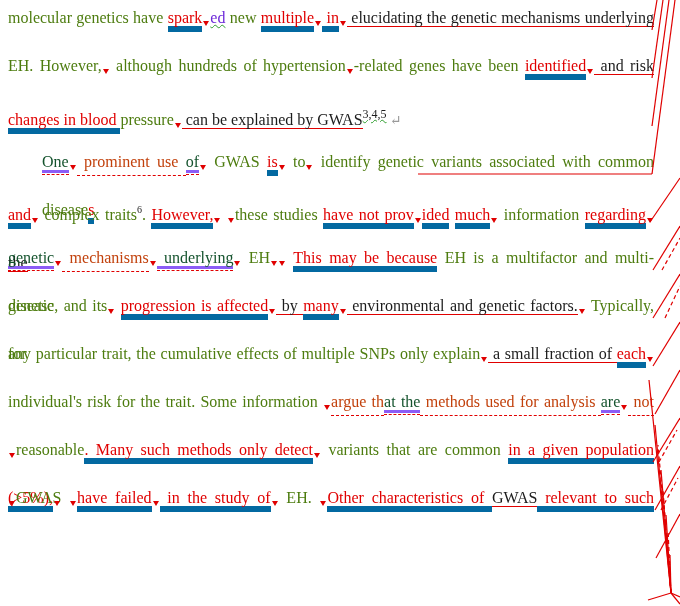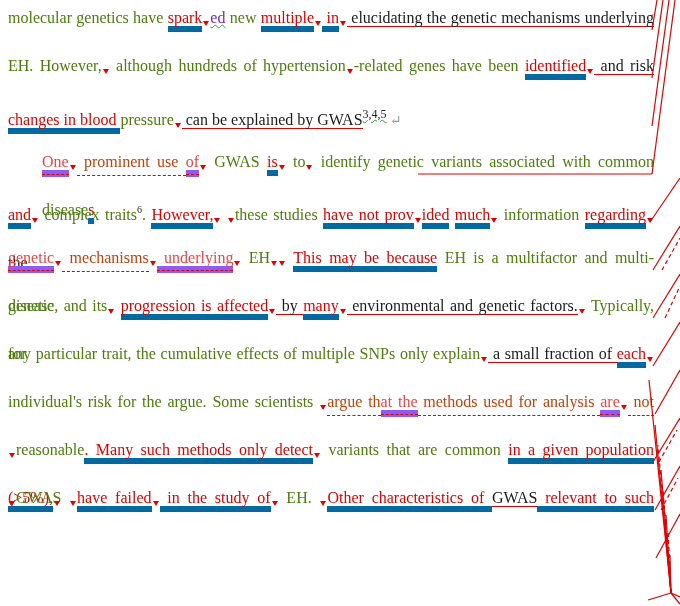--- a/index.html
+++ b/index.html
@@ -23,21 +23,21 @@
     text-align:justify;
     text-align-last:justify;
     white-space:normal;
   }
   .line.nojust{text-align:left;text-align-last:left;}
   .line.indent{padding-left:34px;}
   
   .b{color:#4d7c0f;}
   .r{color:#e00000;border-bottom:6px solid #0369a1;}
   .bl{color:#1c1c1c;border-bottom:1px solid #e00000;}
-  .rd{color:#ef4444;border-bottom:7px solid #8b5cf6;position:relative;}
+  .rd{color:#14532d;border-bottom:3px solid #8b5cf6;position:relative;}
   .rd::after{content:"";position:absolute;left:0;right:0;bottom:-5px;border-bottom:1px dashed #e00000;}
   .bd{color:#c2410c;position:relative;}
   .bd::after{content:"";position:absolute;left:0;right:0;bottom:-6px;border-bottom:1px dashed #e00000;}
   .gs{color:#6d28d9;text-decoration-line:underline;text-decoration-style:wavy;text-decoration-color:#2f9e2f;text-decoration-thickness:1px;}
   .sup{font-size:10px;vertical-align:7px;color:#1c1c1c;}
   .supg{font-size:12px;vertical-align:7px;color:#1c1c1c;text-decoration-line:underline;text-decoration-style:wavy;text-decoration-color:#2f9e2f;text-decoration-thickness:1px;}
   .pil{color:#9a9a9a;font-size:14px;}
   .caret{
     display:inline-block;width:0;height:0;
     border-left:3px solid transparent;
@@ -54,21 +54,21 @@
 <div id="page">
   <div id="doc">
       <div class="line"><span class="b">molecular genetics have </span><span class="r">spark</span><span class="caret"></span><span class="gs">ed</span><span class="b"> new </span><span class="r">multiple</span><span class="caret"></span><span class="r"> in</span><span class="caret"></span><span class="bl"> elucidating the genetic mechanisms underlying</span></div>
       <div class="line"><span class="b">EH. However,</span><span class="caret"></span><span class="b"> although hundreds of hypertension</span><span class="caret"></span><span class="b">-related genes have been </span><span class="r">identified</span><span class="caret"></span><span class="bl"> and risk</span></div>
       <div class="line nojust"><span class="r">changes in blood </span><span class="b">pressure</span><span class="caret"></span><span class="bl"> can be explained by GWAS</span><span class="supg">3,4,5</span><span class="pil"> ↵</span></div>
       <div class="line indent"><span class="rd">One</span><span class="caret"></span><span class="bd"> prominent use </span><span class="rd">of</span><span class="caret"></span><span class="b"> GWAS </span><span class="r">is</span><span class="caret"></span><span class="b"> to</span><span class="caret"></span><span class="b"> identify genetic variants associated with common disease</span><span class="r">s</span></div>
       <div class="line"><span class="r">and</span><span class="caret"></span><span class="b"> complex traits</span><span class="sup">6</span><span class="b">. </span><span class="r">However,</span><span class="caret"></span><span class="b"> </span><span class="caret"></span><span class="b">these studies </span><span class="r">have not prov</span><span class="caret"></span><span class="r">ided</span><span class="b"> </span><span class="r">much</span><span class="caret"></span><span class="b"> information </span><span class="r">regarding</span><span class="caret"></span><span class="bl"> the</span></div>
       <div class="line"><span class="rd">genetic</span><span class="caret"></span><span class="bd"> mechanisms</span><span class="caret"></span><span class="rd"> underlying</span><span class="caret"></span><span class="b"> EH</span><span class="caret"></span><span class="caret"></span><span class="b"> </span><span class="r">This may be because</span><span class="b"> EH is a multifactor and multi-genetic</span></div>
       <div class="line"><span class="b">disease, and its</span><span class="caret"></span><span class="b"> </span><span class="r">progression is affected</span><span class="caret"></span><span class="bl"> by </span><span class="r">many</span><span class="caret"></span><span class="bl"> environmental and genetic factors.</span><span class="caret"></span><span class="b"> Typically, for</span></div>
       <div class="line"><span class="b">any particular trait, the cumulative effects of multiple SNPs only explain</span><span class="caret"></span><span class="bl"> a small fraction of </span><span class="r">each</span><span class="caret"></span></div>
-      <div class="line"><span class="b">individual's risk for the argue. Some scientists </span><span class="caret"></span><span class="bd">argue th</span><span class="rd">at the</span><span class="bd"> methods used for analysis </span><span class="rd">are</span><span class="caret"></span><span class="bd"> not</span></div>
+      <div class="line"><span class="b">individual's risk for the trait. Some information </span><span class="caret"></span><span class="bd">argue th</span><span class="rd">at the</span><span class="bd"> methods used for analysis </span><span class="rd">are</span><span class="caret"></span><span class="bd"> not</span></div>
       <div class="line"><span class="caret"></span><span class="b">reasonable</span><span class="r">. Many such methods only detect</span><span class="caret"></span><span class="b"> variants that are common </span><span class="r">in a given population (&gt;5%),</span><span class="caret"></span></div>
       <div class="line"><span class="caret"></span><span class="b">GWAS </span><span class="caret"></span><span class="r">have failed</span><span class="caret"></span><span class="r"> in the study of</span><span class="caret"></span><span class="b"> EH. </span><span class="caret"></span><span class="r">Other characteristics of </span><span class="bl">GWAS</span><span class="r"> relevant to such</span></div>
     </div>
   <svg id="revlines" width="680" height="606" viewBox="0 0 680 606">
       <line x1="652" y1="30" x2="657" y2="0" stroke="#e00000" stroke-width="1.2"></line>
       <line x1="652" y1="78" x2="663" y2="0" stroke="#e00000" stroke-width="1.2"></line>
       <line x1="652" y1="126" x2="669" y2="0" stroke="#e00000" stroke-width="1.2"></line>
       <line x1="652" y1="174" x2="675" y2="0" stroke="#e00000" stroke-width="1.2"></line>
       <line x1="418" y1="174" x2="652" y2="174" stroke="#e00000" stroke-width="1.2"></line>
       <line x1="650" y1="222" x2="680" y2="178" stroke="#e00000" stroke-width="1.2"></line>

